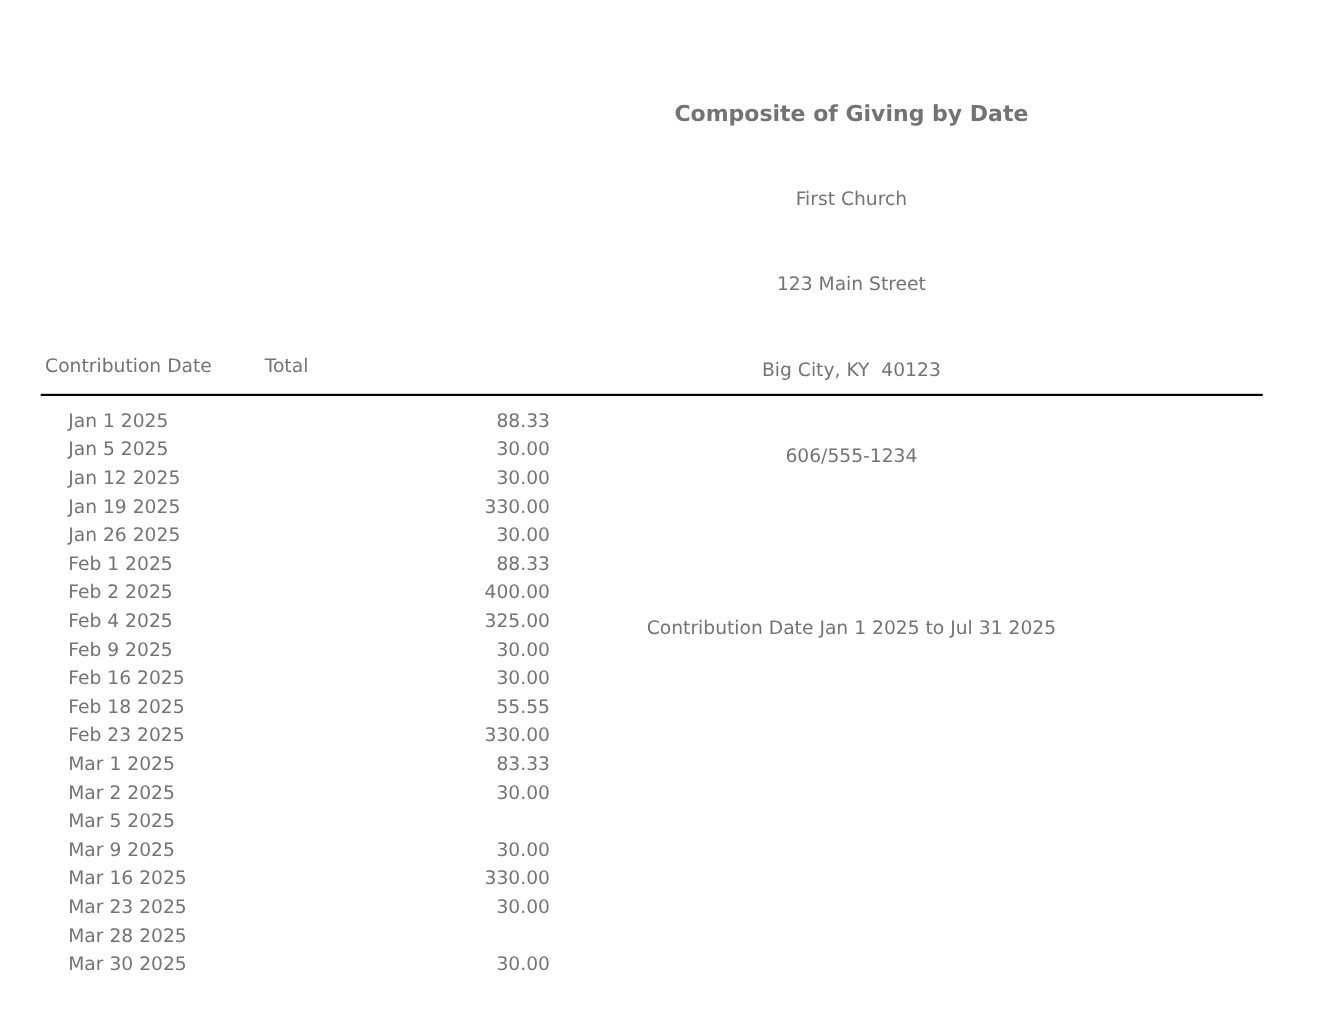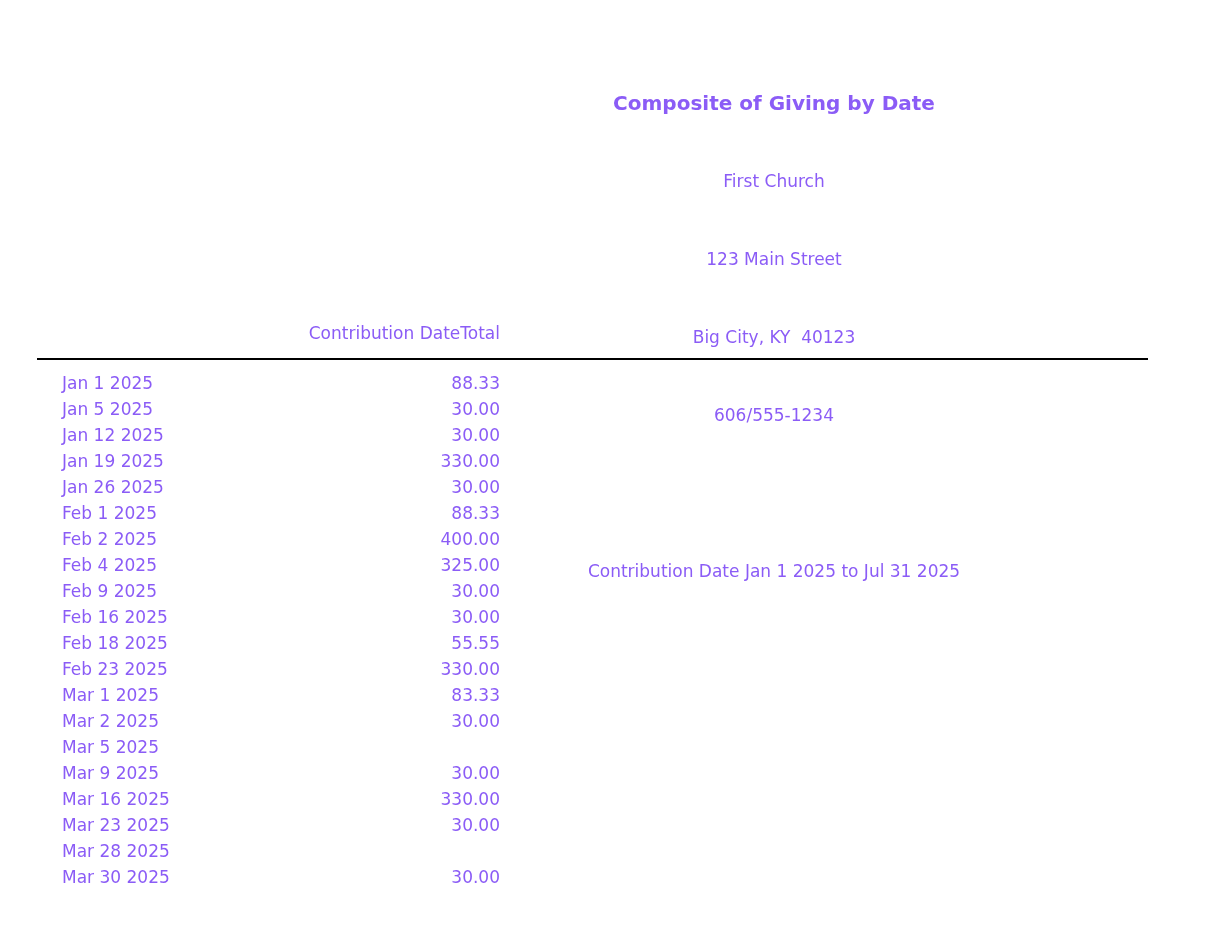--- a/index.html
+++ b/index.html
@@ -5,21 +5,21 @@
   html, body {
     margin: 0;
     padding: 0;
     background: #ffffff;
   }
   .page {
     position: relative;
     width: 1216px;
     height: 940px;
     background: #ffffff;
-    color: #8b5cf6;
+    color: #737373;
     font-family: "DejaVu Sans", "Liberation Sans", sans-serif;
     overflow: hidden;
   }
   .header-block {
     position: absolute;
     top: 38px;
     left: 374px;
     width: 800px;
     text-align: center;
     font-size: 17px;
@@ -33,23 +33,24 @@
   }
   .spacer-line {
     height: 26px;
   }
   .table-header {
     position: absolute;
     top: 320px;
     left: 41px;
     width: 459px;
     display: flex;
-    justify-content: flex-end;
+    justify-content: flex-start;
     font-size: 17px;
     line-height: 26px;
+    gap: 48px;
   }
   .rule {
     position: absolute;
     top: 358px;
     left: 37px;
     width: 1111px;
     height: 2px;
     background: #000000;
   }
   .table-body {

